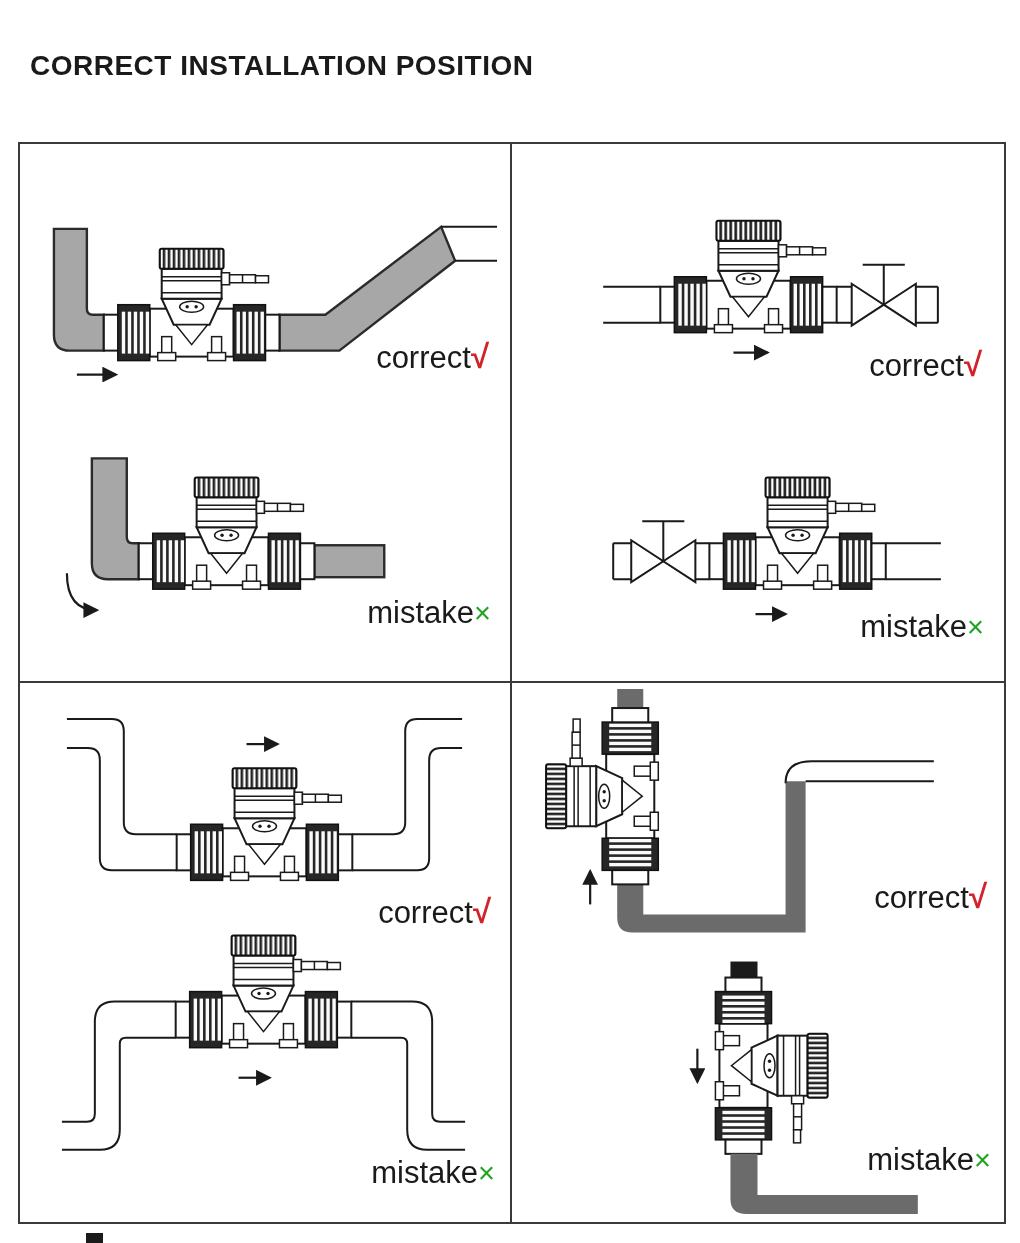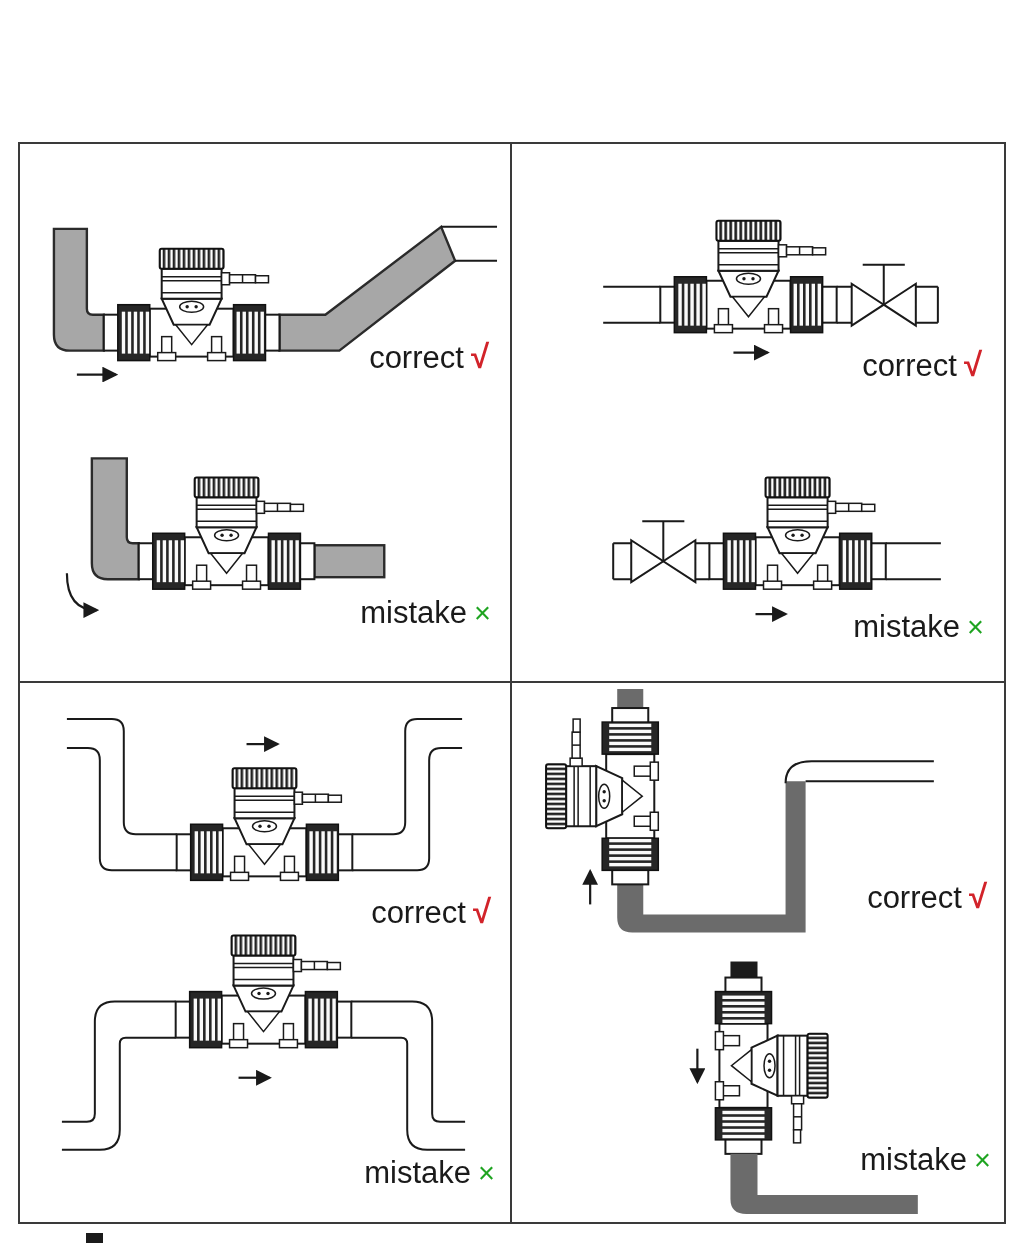--- a/index.html
+++ b/index.html
@@ -8,21 +8,21 @@
   .title{position:absolute;left:30px;top:50px;font-size:28px;font-weight:bold;
          color:var(--text,#1a1a1a);letter-spacing:.5px;white-space:nowrap;}
   .grid{position:absolute;left:18px;top:142px;width:988px;height:1082px;
         box-sizing:border-box;border:2px solid var(--grid-border,#3a3a3a);
         display:grid;grid-template-columns:1fr 1fr;grid-template-rows:1fr 1fr;}
   .cell{position:relative;box-sizing:border-box;}
   .cell.tl{border-right:2px solid var(--grid-border,#3a3a3a);border-bottom:2px solid var(--grid-border,#3a3a3a);}
   .cell.tr{border-bottom:2px solid var(--grid-border,#3a3a3a);}
   .cell.bl{border-right:2px solid var(--grid-border,#3a3a3a);}
   .cell svg.diag{position:absolute;left:0;top:0;width:100%;height:100%;display:block;}
-  .verdict{position:absolute;display:flex;align-items:baseline;gap:7px;line-height:1;
+  .verdict{position:absolute;display:flex;align-items:baseline;line-height:1;
            font-size:31px;color:var(--text,#1a1a1a);white-space:nowrap;}
   .verdict .mark{font-size:33px;}
   .verdict.correct .mark{color:var(--correct-mark,#d2232a);font-weight:bold;}
   .verdict.mistake .mark{color:var(--mistake-mark,#1fa421);font-size:29px;}
   .bottom-fragment{position:absolute;left:86px;top:1233px;width:17px;height:10px;
                    background:var(--pipe-black,#1b1b1b);}
   
   .pl{stroke:var(--diagram-line,#1a1a1a);stroke-width:2;fill:none;}
   .pg{fill:var(--pipe-light-gray,#a7a7a7);stroke:#2b2b2b;stroke-width:2.4;}
   .pd{fill:var(--pipe-dark-gray,#6b6b6b);stroke:none;}
@@ -31,20 +31,21 @@
   .mw{fill:#ffffff;stroke:var(--diagram-line,#1a1a1a);stroke-width:2;}
   .mthin{stroke-width:1.5;}
   .dk{fill:#262626;stroke:#111111;stroke-width:1.5;}
   .slot{fill:#fafafa;stroke:none;}
 </style>
 </head>
 <body>
 
 <div class="page">
 
+  <div class="title">CORRECT INSTALLATION POSITION</div>
 
   <svg width="0" height="0" style="position:absolute" aria-hidden="true">
     <defs>
       <pattern id="ribs" patternUnits="userSpaceOnUse" width="5" height="6">
         <rect width="5" height="6" fill="#ffffff"></rect>
         <rect x="1" width="2.6" height="6" fill="#222222"></rect>
       </pattern>
       <marker id="ah" viewBox="0 0 10 10" refX="8.5" refY="5" markerWidth="7.2" markerHeight="7.2" orient="auto">
         <path d="M0,0 L10,5 L0,10 Z" fill="#1a1a1a"></path>
       </marker>

